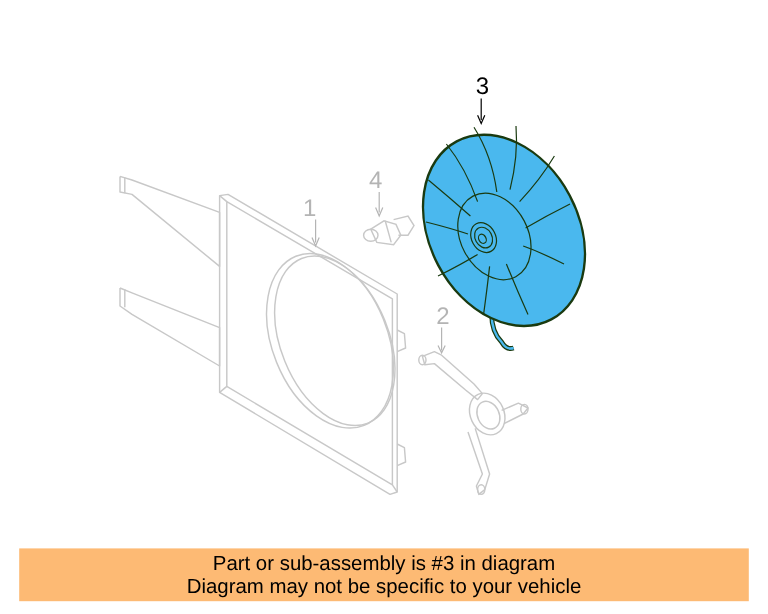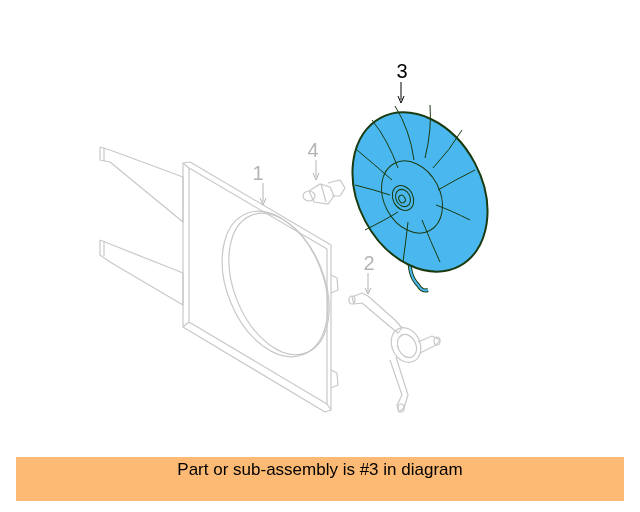--- a/index.html
+++ b/index.html
@@ -98,13 +98,14 @@
   </g>
   <g>
     <text class="callout" x="313" y="157" fill="#b4b4b4" text-anchor="middle">4</text>
     <line x1="316" y1="160" x2="316" y2="177" stroke="#b4b4b4" stroke-width="1"></line>
     <path d="M313,173 L316,180 L319,173" fill="none" stroke="#b4b4b4"></path>
   </g>
 </svg>
 
 <div id="banner">
   <div>Part or sub-assembly is #3 in diagram</div>
+  <div>Diagram may not be specific to your vehicle</div>
 </div>
 
 </body></html>

